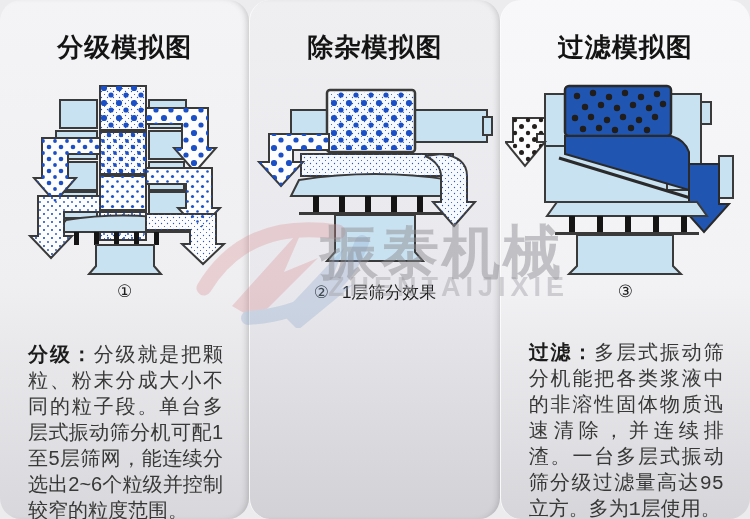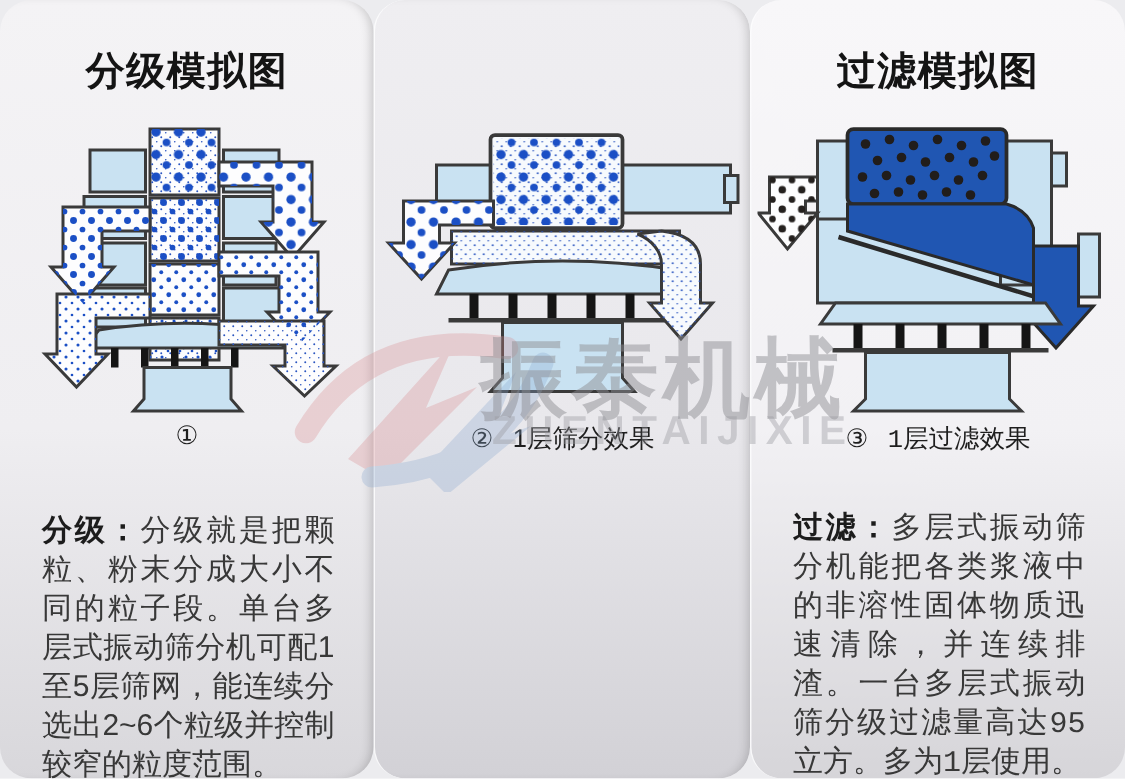--- a/index.html
+++ b/index.html
@@ -120,20 +120,21 @@
       </div>
       <div class="caption">
         <span>①</span>
       </div>
       <p class="desc">
         <b>分级：</b><span>分级就是把颗粒、粉末分成大小不同的粒子段。单台多层式振动筛分机可配1至5层筛网，能连续分选出2~6个粒级并控制较窄的粒度范围。</span>
       </p>
     </div>
 
     <div class="col col2">
+      <h2 class="title">除杂模拟图</h2>
       <div class="diagram">
         <svg width="240" height="196" viewBox="0 0 240 196">
 
           <rect x="36" y="26" width="196" height="32" fill="#c9e2f2" stroke="#3a3a3a" stroke-width="2"></rect>
           <rect x="228" y="33" width="9" height="18" fill="#c9e2f2" stroke="#3a3a3a" stroke-width="2"></rect>
 
           <rect x="46" y="70" width="152" height="22" fill="#f7fafd" stroke="#3a3a3a" stroke-width="2"></rect>
           <rect x="46" y="70" width="152" height="22" fill="url(#pk)"></rect>
 
           <path d="M44,96 Q120,84 196,96 L204,112 H36 Z" fill="#c9e2f2" stroke="#3a3a3a" stroke-width="2"></path>
@@ -218,21 +219,20 @@
             <rect x="120" y="132" width="6" height="16"></rect>
               <rect x="148" y="132" width="6" height="16"></rect>
             <rect x="176" y="132" width="6" height="16"></rect>
           </g>
           <rect x="50" y="148" width="144" height="3" fill="#3a3a3a"></rect>
           <path d="M72,151 H168 V182 L176,190 H64 L72,182 Z" fill="#c9e2f2" stroke="#3a3a3a" stroke-width="2"></path>
         </svg>
       </div>
       <div class="caption">
         <span>③</span>
-        <span>1层过滤效果</span>
       </div>
       <p class="desc">
         <b>过滤：</b><span>多层式振动筛分机能把各类浆液中的非溶性固体物质迅速清除，并连续排渣。一台多层式振动筛分级过滤量高达95立方。多为1层使用。</span>
       </p>
     </div>
   </div>
 
   <div id="watermark">
     <svg id="wm-logo" width="200" height="120" viewBox="0 0 200 120">
       <path d="M18,80 Q60,10 152,24" fill="none" stroke="#d98a8e" stroke-width="15" stroke-linecap="round"></path>

